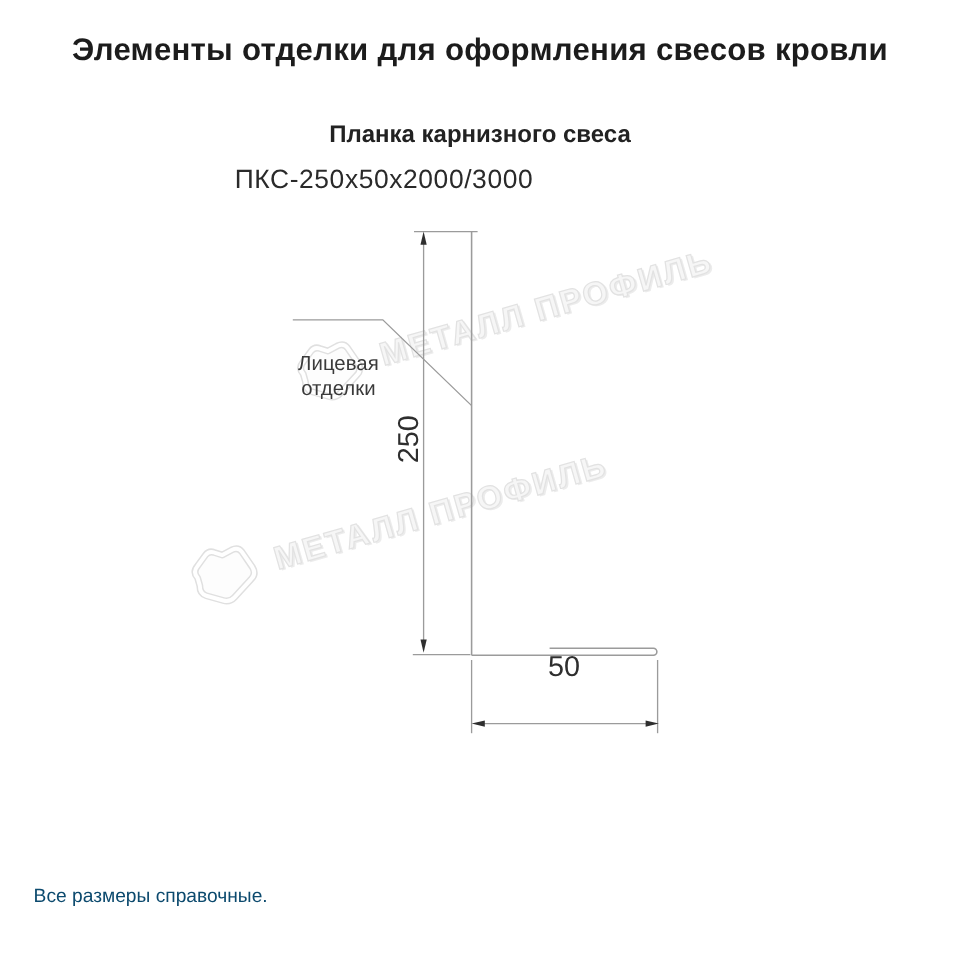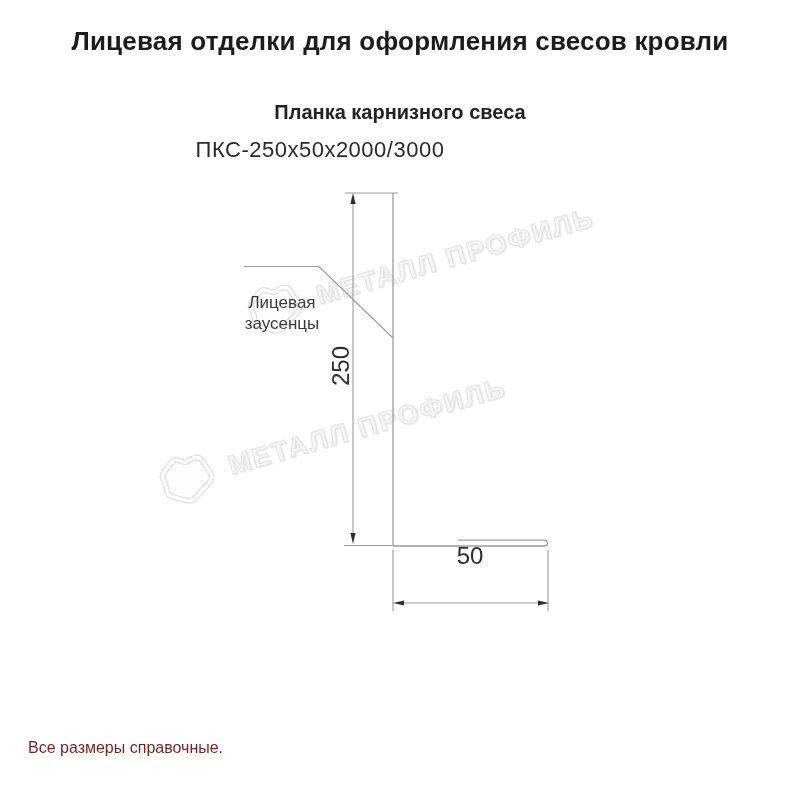--- a/index.html
+++ b/index.html
@@ -54,29 +54,29 @@
     left:341px;top:366px;
     transform:translate(-50%,-50%) rotate(-90deg);
   }
   .dim-50{
     left:470px;top:556px;
     transform:translate(-50%,-50%);
     text-align:center;
   }
   .footnotes{
     position:absolute;left:28px;top:738px;z-index:3;
-    font-size:16px;line-height:20px;color:#7f1d1d;
+    font-size:16px;line-height:20px;color:#0c4a6e;
   }
 </style>
 </head>
 <body>
 
 <div id="page">
 
-  <div class="title">Лицевая отделки для оформления свесов кровли</div>
+  <div class="title">Элементы отделки для оформления свесов кровли</div>
   <div class="subtitle">Планка карнизного свеса</div>
   <div class="product-code">ПКС-250х50х2000/3000</div>
 
   <div class="watermark wm-upper">
     <svg width="64" height="54" viewBox="0 0 66 56" aria-hidden="true">
       <path d="M10 25 Q7 19 13 15 L22 8 Q26 5 30 8 L36 12 L45 10 Q51 9 53 14 L58 29 Q60 36 54 39 L36 50 Q31 53 26 50 L13 42 Q8 39 10 32 Z" fill="#fdfdfd" stroke="#e0e0e0" stroke-width="6" stroke-linejoin="round"></path>
       <path d="M10 25 Q7 19 13 15 L22 8 Q26 5 30 8 L36 12 L45 10 Q51 9 53 14 L58 29 Q60 36 54 39 L36 50 Q31 53 26 50 L13 42 Q8 39 10 32 Z" fill="none" stroke="#ffffff" stroke-width="3.4" stroke-linejoin="round"></path>
     </svg>
     <span class="wm-text">МЕТАЛЛ ПРОФИЛЬ</span>
   </div>
@@ -112,21 +112,21 @@
     <g fill="#2f2f2f" stroke="none">
       <polygon points="353,193 350.4,204 355.6,204"></polygon>
       <polygon points="353,544 350.4,533 355.6,533"></polygon>
       <polygon points="393,603 404,600.4 404,605.6"></polygon>
       <polygon points="549,603 538,600.4 538,605.6"></polygon>
     </g>
   </svg>
 
   <div class="face-label">
     <div>Лицевая</div>
-    <div>заусенцы</div>
+    <div>отделки</div>
   </div>
 
   <div class="dim-label dim-250">250</div>
   <div class="dim-label dim-50">50</div>
 
   <div class="footnotes">
     <div>Все размеры справочные.</div>
   </div>
 
 </div>

